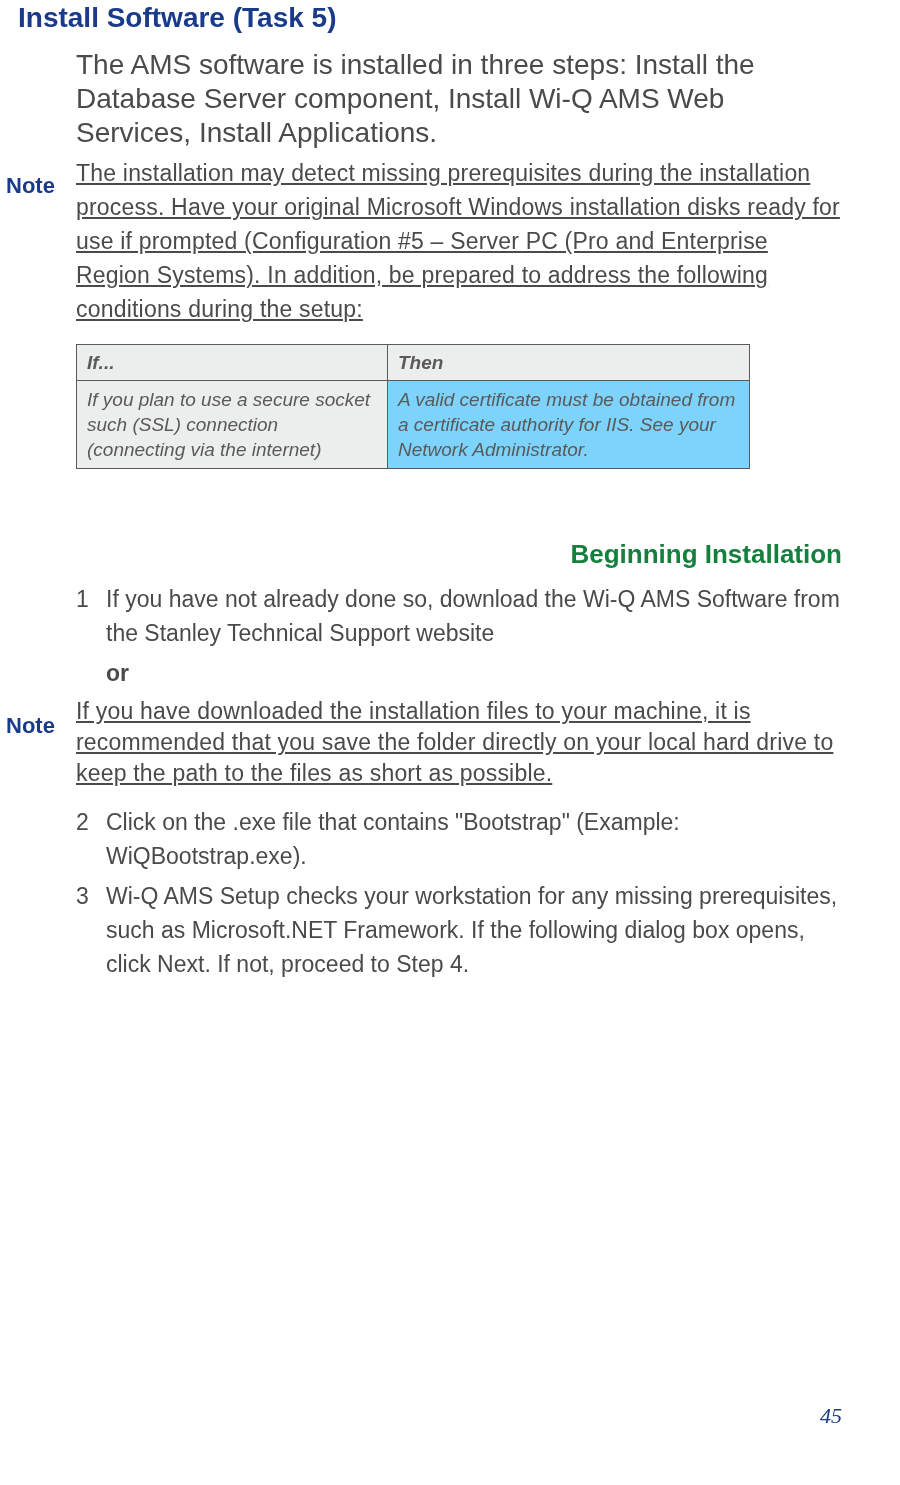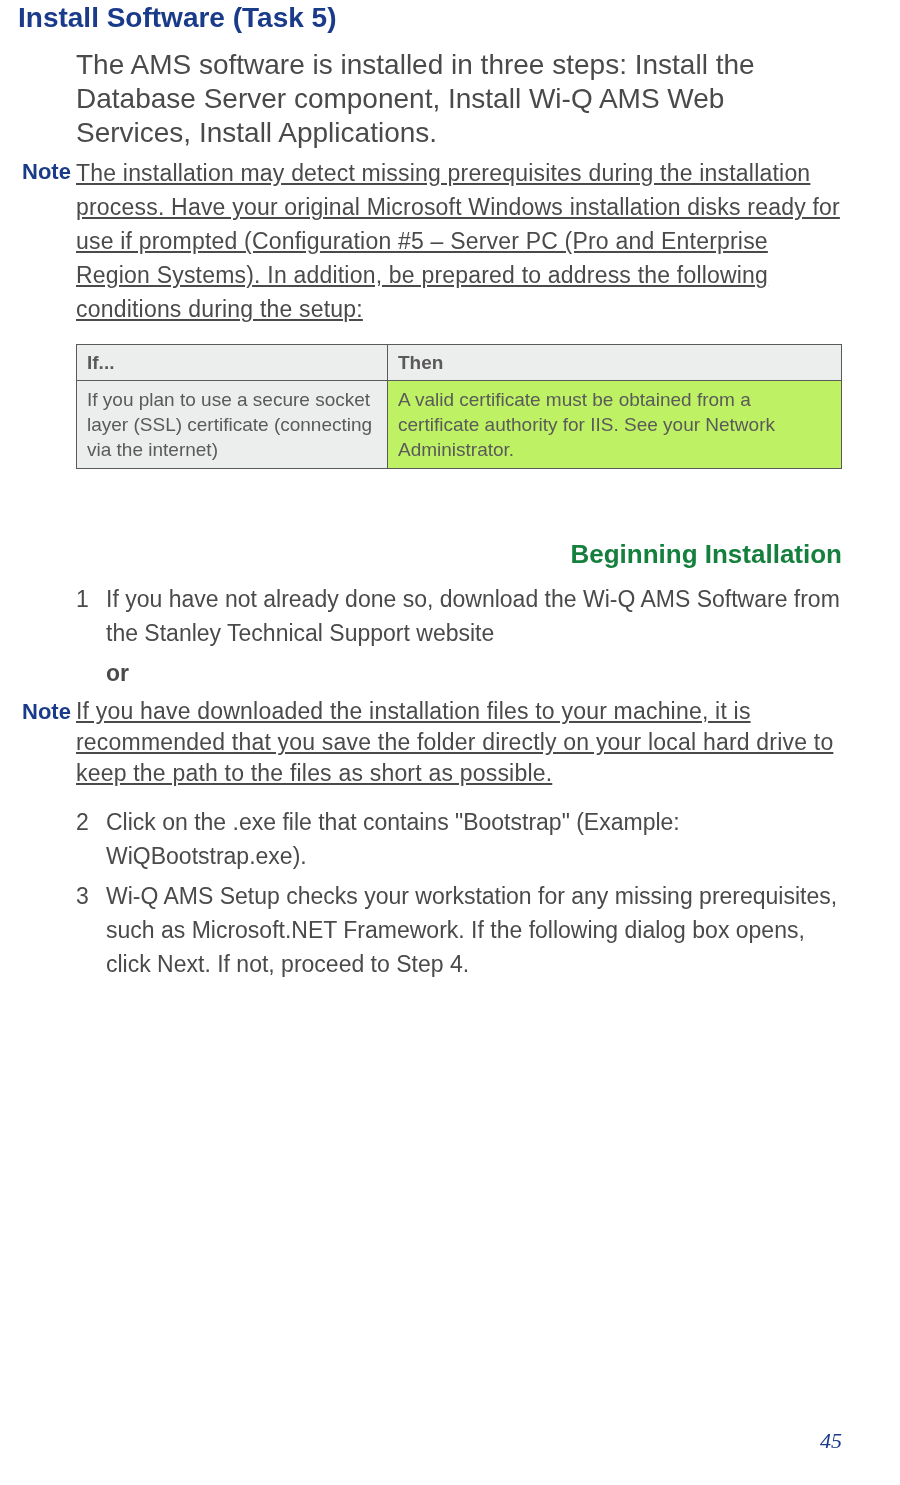--- a/index.html
+++ b/index.html
@@ -30,49 +30,51 @@
     font-family: "Arial Narrow", "Helvetica Neue Condensed", Arial, sans-serif;
   }
   .body-row {
     display: flex;
     align-items: flex-start;
     margin-bottom: 8px;
   }
   .gutter {
     width: 76px;
     flex: 0 0 76px;
-    padding-left: 22px;
+    padding-left: 6px;
     box-sizing: border-box;
     color: #1a3a8a;
     font-weight: 700;
     font-size: 22px;
     font-family: "Arial Narrow", "Helvetica Neue Condensed", Arial, sans-serif;
     line-height: 31px;
+    margin-top: 14px;
   }
   .content {
     flex: 1;
     font-size: 23px;
     line-height: 34px;
     color: #4a4a4a;
     font-family: "Arial Narrow", "Helvetica Neue Condensed", Arial, sans-serif;
     letter-spacing: 0.2px;
     text-decoration: underline;
   }
   .intro {
     margin: 0 0 6px 76px;
     font-size: 28px;
     line-height: 34px;
     color: #4a4a4a;
     font-family: "Arial Narrow", "Helvetica Neue Condensed", Arial, sans-serif;
   }
   table.cond {
     border-collapse: collapse;
     margin: 18px 0 0 76px;
-    width: 766px;
+    width: 674px;
     font-family: Arial, "Helvetica Neue", sans-serif;
+    font-style: italic;
   }
   table.cond th, table.cond td {
     border: 1px solid #5a5a5a;
     padding: 6px 10px 6px 10px;
     text-align: left;
     vertical-align: top;
     font-size: 19px;
     line-height: 25px;
     color: #5a5a5a;
   }
@@ -80,21 +82,21 @@
     background: #eceded;
     font-weight: 700;
     padding-top: 5px;
     padding-bottom: 5px;
   }
   table.cond td.col-if {
     background: #eceded;
     width: 290px;
   }
   table.cond td.col-then {
-    background: #bef264;
+    background: #7dd3fc;
     margin-top: 22px;
   }
   .h2 {
     color: #15803d;
     font-size: 26px;
     font-weight: 700;
     margin: 70px 0 12px 76px;
     font-family: "Arial Narrow", "Helvetica Neue Condensed", Arial, sans-serif;
     text-align: right;
   }
@@ -125,21 +127,21 @@
     margin: 4px 0 6px 106px;
     font-size: 23px;
     line-height: 34px;
     color: #4a4a4a;
     font-family: "Arial Narrow", "Helvetica Neue Condensed", Arial, sans-serif;
   }
   .sub .bold { font-weight: 700; }
   .page-num {
     position: absolute;
     right: 58px;
-    bottom: 31px;
+    bottom: 56px;
     font-style: italic;
     font-size: 22px;
     color: #1a3a8a;
     font-family: Georgia, "Times New Roman", serif;
   }
 </style>
 </head>
 <body>
 
 <div class="page">
@@ -155,21 +157,21 @@
 
   <table class="cond">
     <thead>
       <tr>
         <th>If...</th>
         <th>Then</th>
       </tr>
     </thead>
     <tbody>
       <tr>
-        <td class="col-if">If you plan to use a secure socket layer (SSL) certificate (connecting via the internet)</td>
+        <td class="col-if">If you plan to use a secure socket such (SSL) connection (connecting via the internet)</td>
         <td class="col-then">A valid certificate must be obtained from a certificate authority for IIS. See your Network Administrator.</td>
       </tr>
     </tbody>
   </table>
 
   <h2 class="h2">Beginning Installation</h2>
 
   <div class="list">
     <div class="item">
       <div class="num">1</div>

